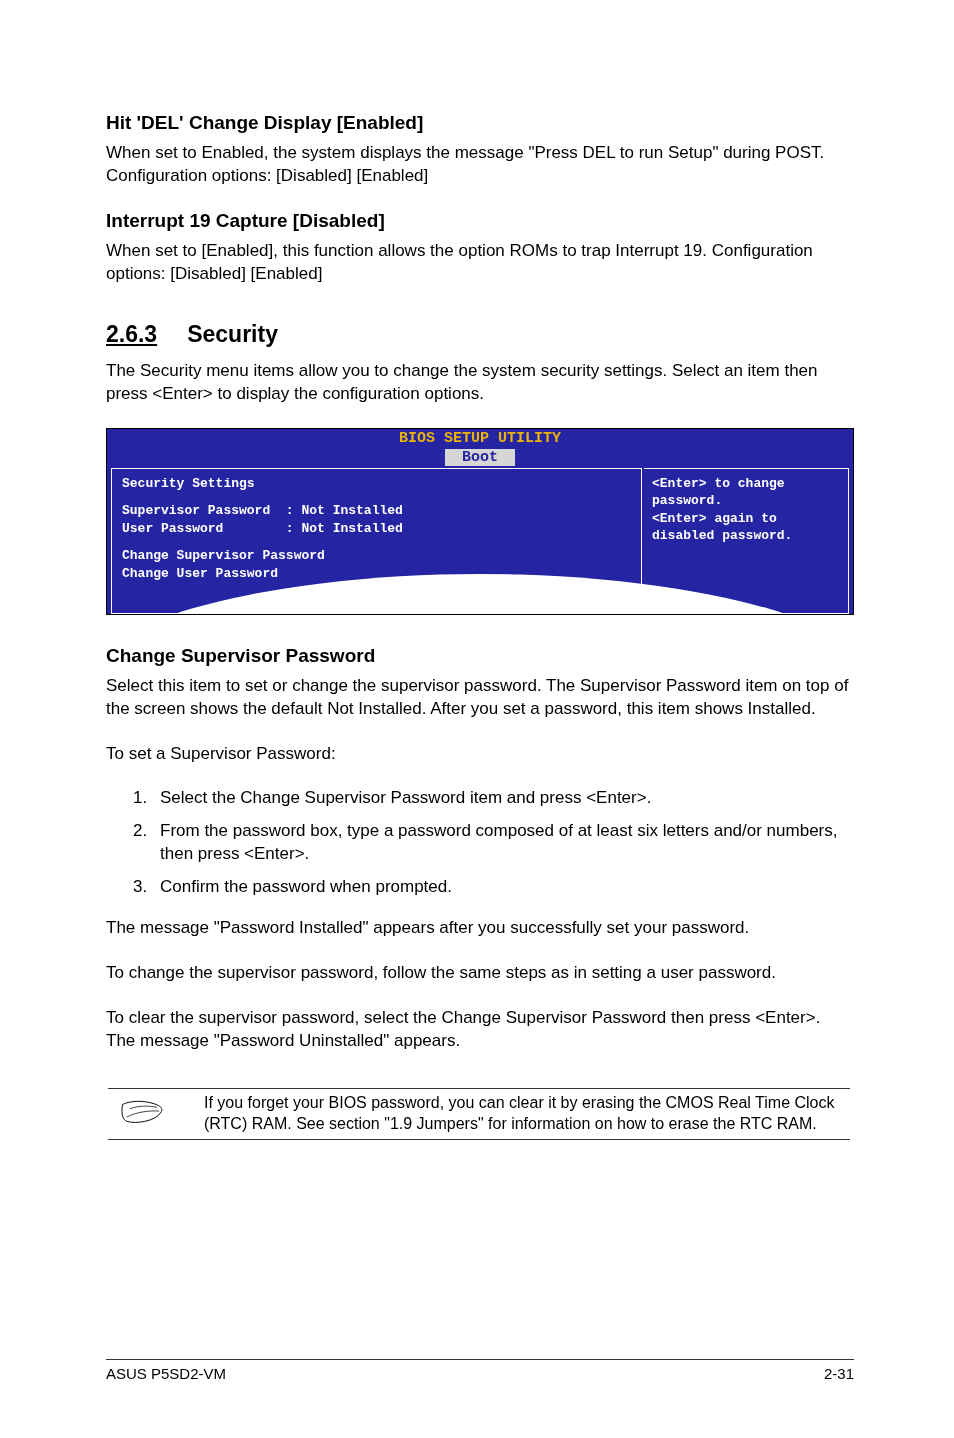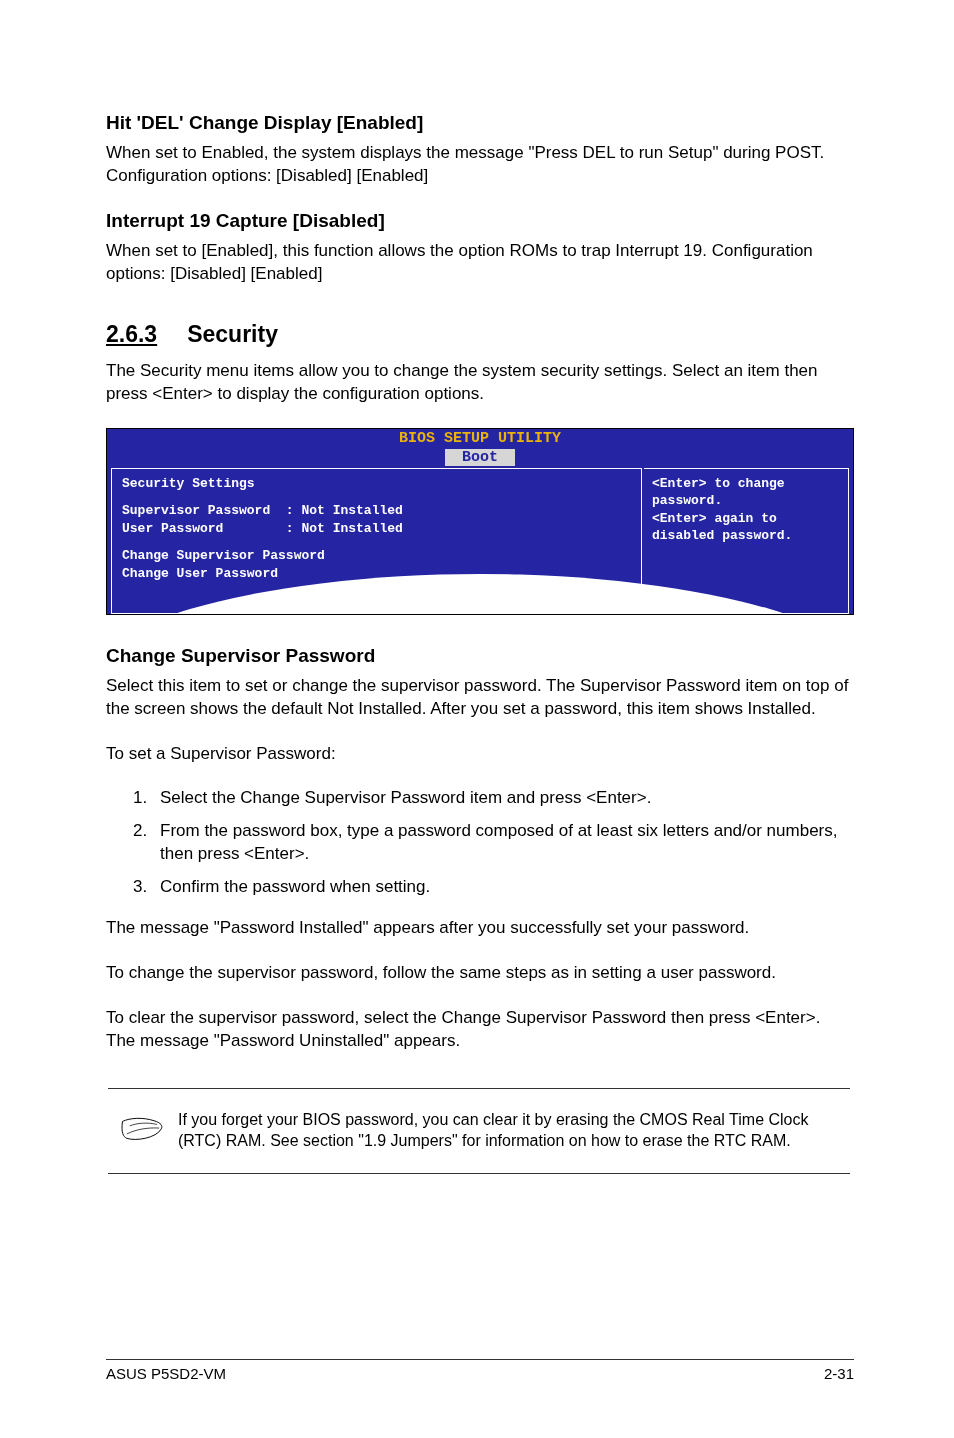--- a/index.html
+++ b/index.html
@@ -79,21 +79,21 @@
     position: absolute;
     bottom: -80px;
     left: -5%;
     width: 110%;
     height: 120px;
     background: #fff;
     border-radius: 50% 50% 0 0 / 100% 100% 0 0;
   }
   ol.steps { list-style: decimal; margin: 0 0 18px 0; padding-left: 46px; font-size: 17px; }
   ol.steps li { margin-bottom: 10px; padding-left: 8px; line-height: 1.35; }
-  .note-block { border-top: 1px solid #333; border-bottom: 1px solid #333; display: flex; padding: 21px 0; margin-top: 35px; margin-right: 4px; margin-left: 2px; }
+  .note-block { border-top: 1px solid #333; border-bottom: 1px solid #333; display: flex; padding: 4px 0; margin-top: 35px; margin-right: 4px; margin-left: 2px; gap: 26px; }
   .note-block .icon { width: 70px; display: flex; align-items: center; justify-content: center; }
   .note-block .icon svg { width: 44px; height: 30px; }
   .note-block .text { flex: 1; font-size: 16px; line-height: 1.3; }
   .footer-line { position: absolute; left: 106px; right: 100px; bottom: 78px; border-top: 1px solid #333; }
   .footer-row { position: absolute; left: 106px; right: 100px; bottom: 56px; display: flex; justify-content: space-between; font-size: 15px; }
 </style>
 </head>
 <body>
 
 <h3 class="subhead">Hit 'DEL' Change Display [Enabled]</h3>
@@ -133,21 +133,21 @@
   <div class="bios-curve-mask"></div>
 </div>
 
 <h3 class="subhead">Change Supervisor Password</h3>
 <p class="body">Select this item to set or change the supervisor password. The Supervisor Password item on top of the screen shows the default Not Installed. After you set a password, this item shows Installed.</p>
 <p class="body">To set a Supervisor Password:</p>
 
 <ol class="steps">
   <li>Select the Change Supervisor Password item and press &lt;Enter&gt;.</li>
   <li>From the password box, type a password composed of at least six letters and/or numbers, then press &lt;Enter&gt;.</li>
-  <li>Confirm the password when setting.</li>
+  <li>Confirm the password when prompted.</li>
 </ol>
 
 <p class="body">The message "Password Installed" appears after you successfully set your password.</p>
 <p class="body">To change the supervisor password, follow the same steps as in setting a user password.</p>
 <p class="body">To clear the supervisor password, select the Change Supervisor Password then press &lt;Enter&gt;. The message "Password Uninstalled" appears.</p>
 
 <div class="note-block">
   <div class="icon">
     <svg viewBox="0 0 60 40">
       <path d="M2 7 C 12 2, 30 1, 45 6 C 55 9, 57 13, 55 17 C 48 30, 20 34, 8 30 C 3 28, 0 22, 2 7 Z" fill="none" stroke="#000" stroke-width="1.3"></path>

